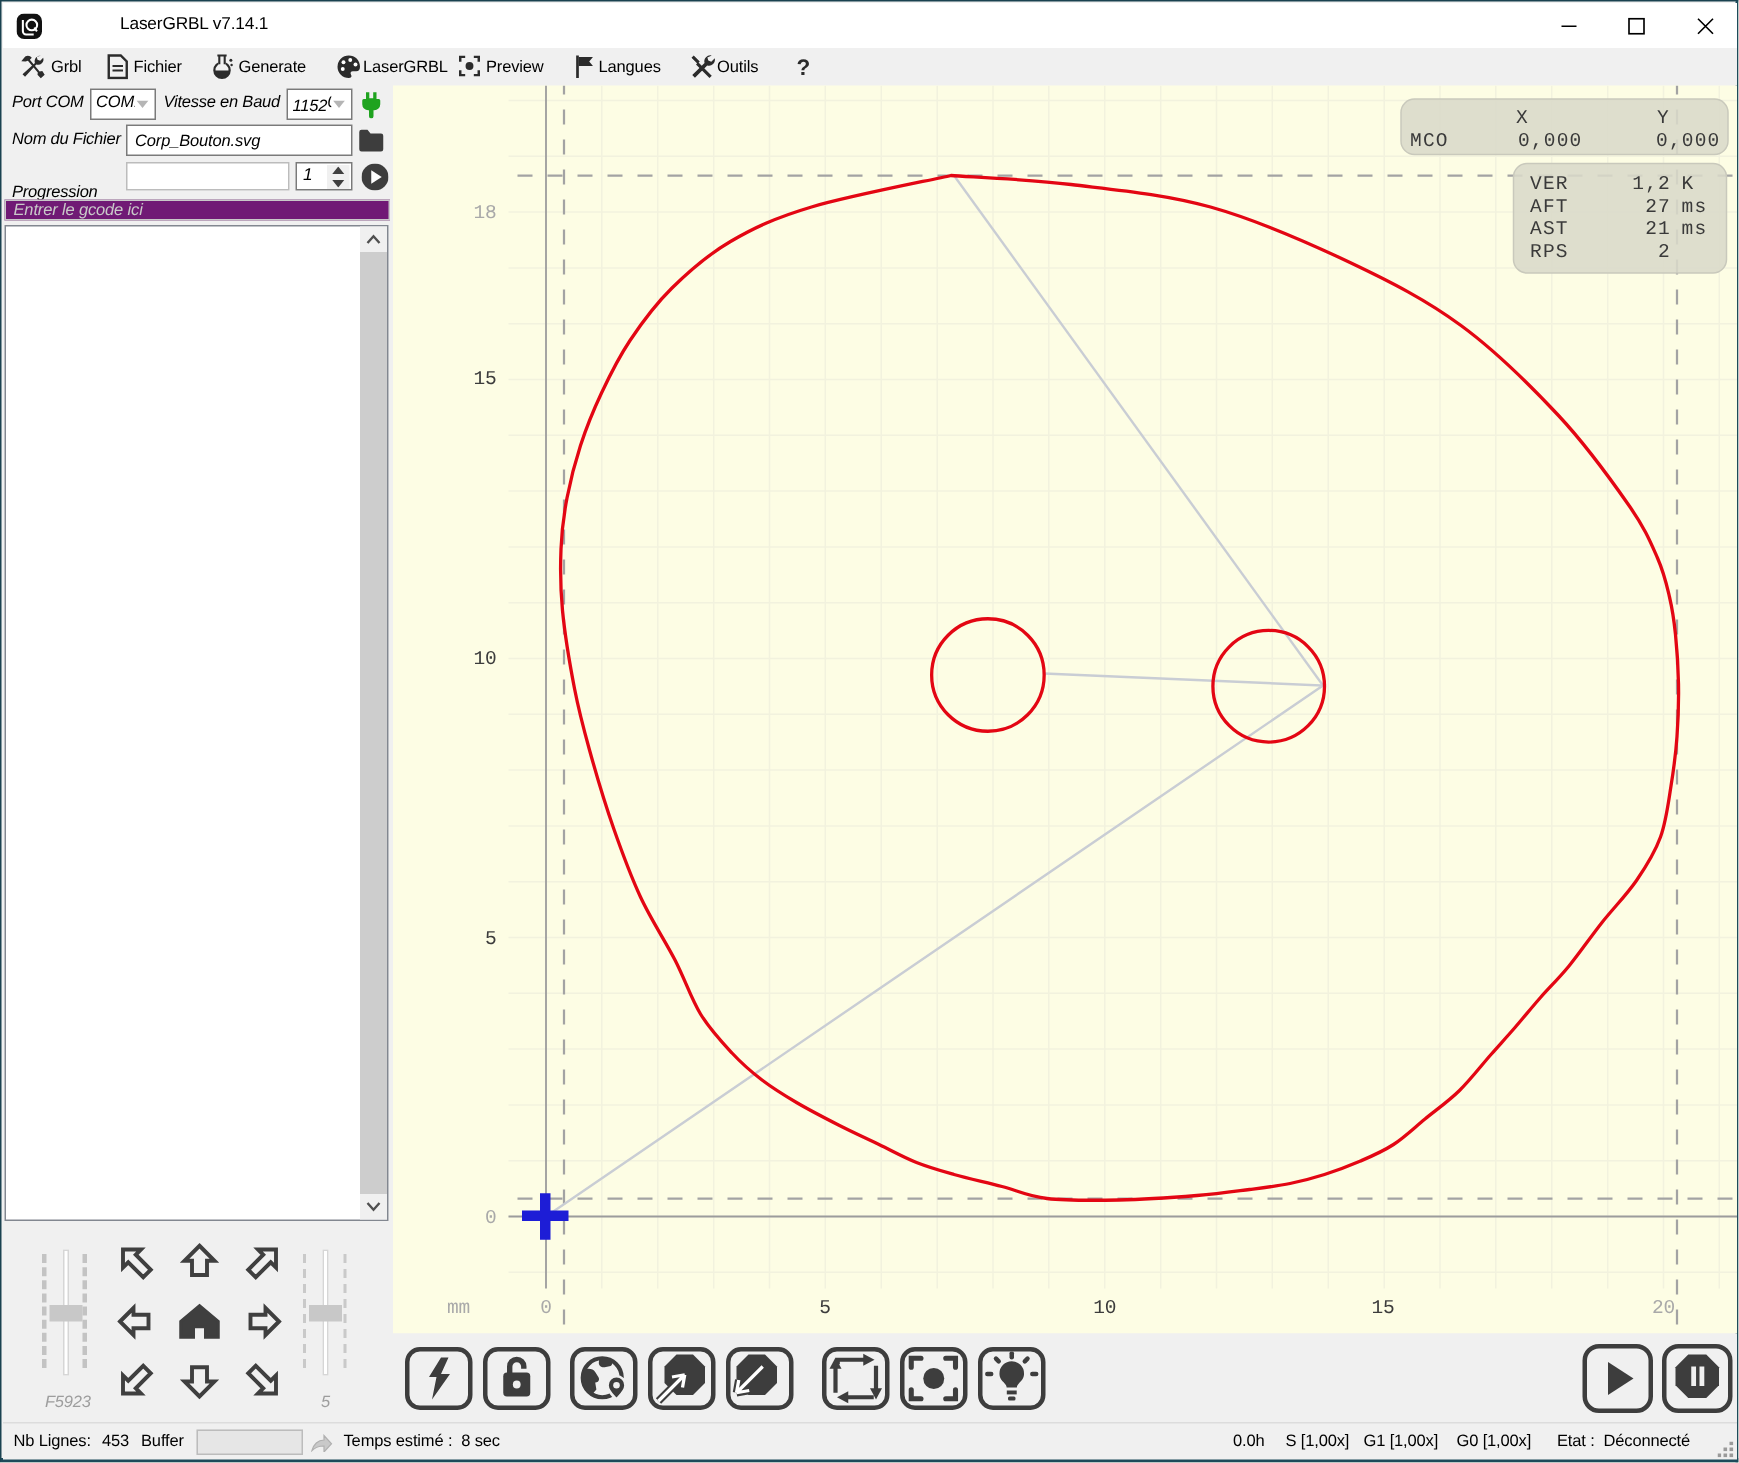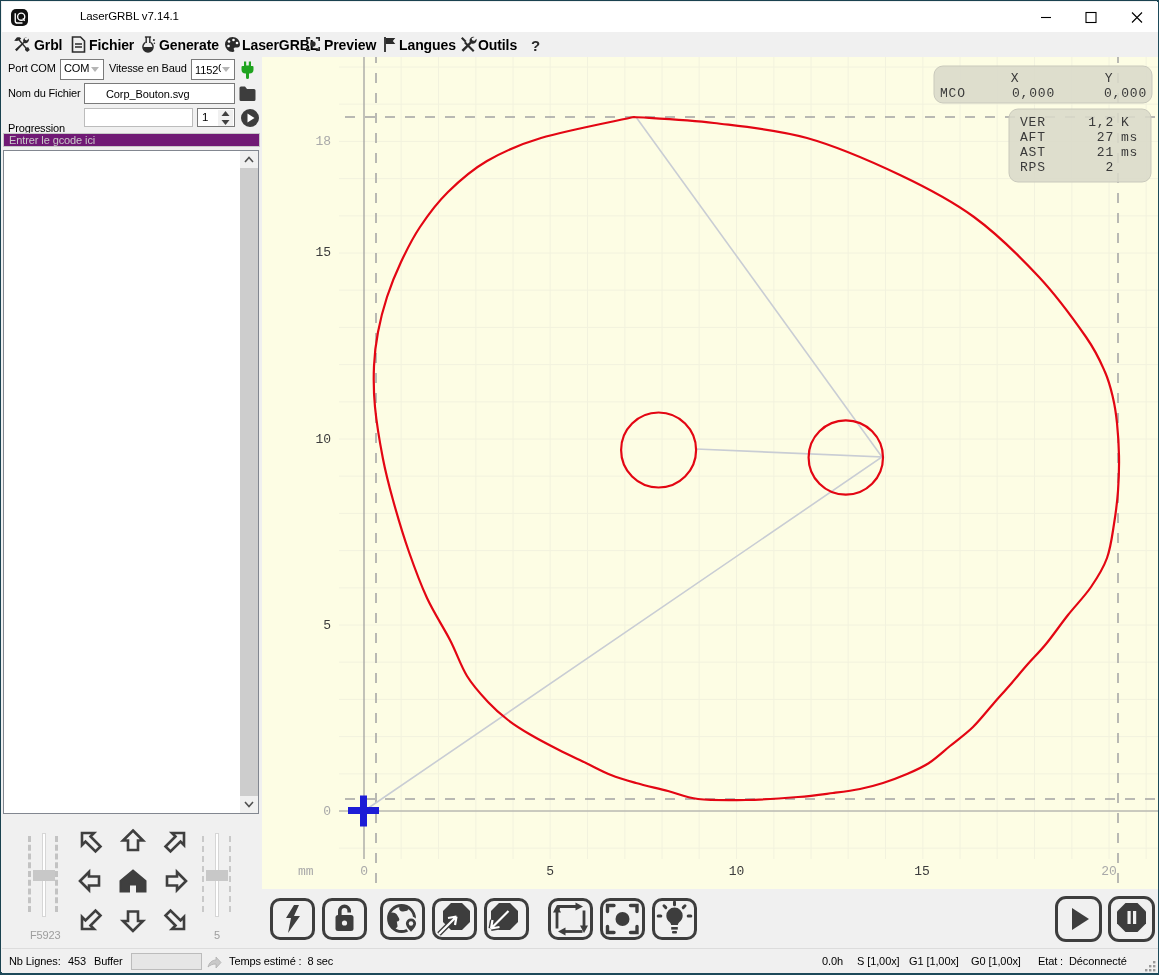--- a/index.html
+++ b/index.html
@@ -3,22 +3,22 @@
 <meta charset="utf-8">
 <style>
 * { margin:0; padding:0; box-sizing:border-box; }
 html,body { width:1159px; height:975px; overflow:hidden; }
 body { font-family:"Liberation Sans", sans-serif; font-size:11.5px; letter-spacing:-0.1px; color:#000; position:relative; background:#f0f0f0; }
 #win { position:absolute; left:0; top:0; width:1159px; height:975px; background:#f0f0f0;
   border-top:1px solid #1a4250; border-left:1px solid #1a4250; border-right:2px solid #1d4a5a; border-bottom:3px solid #1d4a5a; }
 .abs { position:absolute; }
 #titlebar { position:absolute; left:1px; top:1px; width:1156px; height:30px; background:#fff; }
 #menubar { position:absolute; left:1px; top:31px; width:1156px; height:25px; background:#f0f0f0; }
-.mi { position:absolute; top:5px; height:16px; display:flex; align-items:center; color:#000; font-size:14px;font-weight:bold; }
-#leftpanel { position:absolute; left:1px; top:56px; width:260px; height:891px; background:#f0f0f0; }
+.mi { position:absolute; top:5px; height:16px; display:flex; align-items:center; color:#000; font-size:11px; }
+#leftpanel { position:absolute; left:1px; top:56px; width:260px; height:891px; background:#f0f0f0;font-style:italic; }
 .lbl { position:absolute; font-size:11px; color:#000; letter-spacing:-0.15px; }
 .box { position:absolute; background:#fff; border:1px solid #7a7a7a; }
 #canvaswrap { position:absolute; left:261px; top:56px; width:896px; height:832px; background:#fdfde4; }
 #toolbar { position:absolute; left:261px; top:888px; width:896px; height:59px; background:#f0f0f0; }
 .tbtn { position:absolute; top:9px; width:45px; height:42px; border:3px solid #3d3d3d; border-radius:10px; background:#f0f0f0; }
 #statusbar { position:absolute; left:1px; top:947px; width:1156px; height:25px; background:#f0f0f0; border-top:1px solid #dcdcdc; }
 .st { position:absolute; top:6px; font-size:11px; color:#000; }
 </style>
 </head>
 <body>
@@ -98,21 +98,21 @@
       <div style="position:absolute;left:3px;top:2px;font-size:11px;overflow:hidden;width:26px;white-space:nowrap">1152<span style="display:inline-block;width:3px;overflow:hidden">0</span></div>
       <svg class="abs" style="right:3px;top:7px" width="9" height="6">
           <path d="M0 0 h8 l-4 5 z" fill="#b5b5b5"></path>
         </svg>
     </div>
     <svg class="abs" style="left:237px;top:3px" width="17" height="19" viewBox="0 0 17 19" fill="#1fa31f">
       <path d="M5 1.5 h2.2 v4 h2.6 v-4 H12 v4.5 h1.5 a1 1 0 0 1 1 1 v2.5 a4 4 0 0 1-4 4 h-.5 v4 a1.5 1.5 0 0 1-3 0 v-4 h-.5 a4 4 0 0 1-4-4 V7 a1 1 0 0 1 1-1 H5 z"></path>
     </svg>
     <div class="lbl" style="left:6px;top:30px">Nom du Fichier</div>
     <div class="box" style="left:82px;top:26px;width:151px;height:21px;">
-      <div style="position:absolute;left:21px;top:4px;font-size:11px;">Corp_Bouton.svg</div>
+      <div style="position:absolute;left:5px;top:4px;font-size:11px;">Corp_Bouton.svg</div>
     </div>
     <svg class="abs" style="left:237px;top:29px" width="17" height="16" viewBox="0 0 17 16" fill="#3d3d3d">
       <path d="M0.5 2 a1.5 1.5 0 0 1 1.5-1.5 h4 l2 2.5 h7 a1.5 1.5 0 0 1 1.5 1.5 v9 a1.5 1.5 0 0 1-1.5 1.5 h-13 A1.5 1.5 0 0 1 .5 13.5z"></path>
     </svg>
     <div class="lbl" style="left:6px;top:65px">Progression</div>
     <div class="abs" style="left:82px;top:51px;width:109px;height:19px;background:#fff;border:1px solid #bcbcbc"></div>
     <div class="box" style="left:195px;top:51px;width:38px;height:19px;border-color:#7a7a7a">
       <div style="position:absolute;left:4px;top:2px;">1</div>
       <div class="abs" style="right:1px;top:1px;width:15px;height:15.5px;background:#f0f0f0">
         <svg class="abs" style="left:3px;top:1px" width="9" height="14" viewBox="0 0 9 14" fill="#404040">

